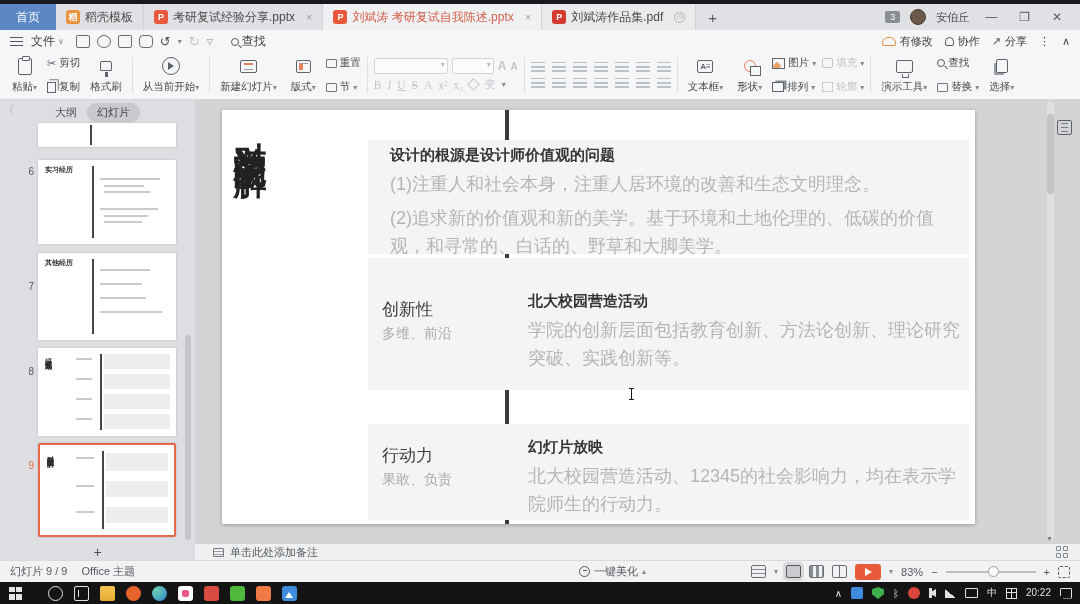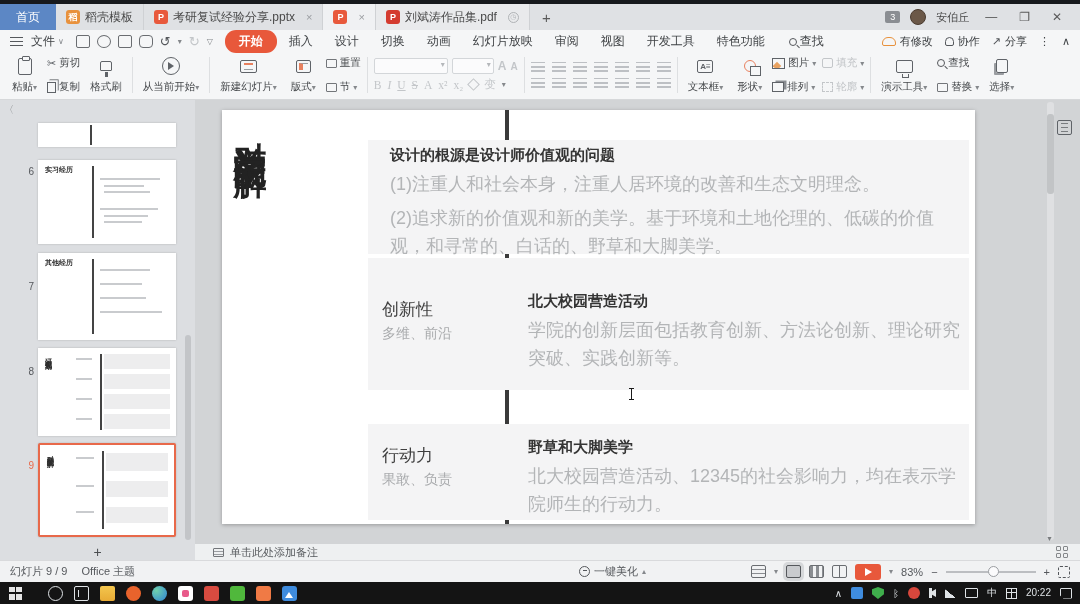--- a/index.html
+++ b/index.html
@@ -212,20 +212,21 @@
       <span class="ticon ticon-docer">稻</span>
       <span>稻壳模板</span>
     </div>
     <div class="tab">
       <span class="ticon ticon-ppt">P</span>
       <span>考研复试经验分享.pptx</span>
       <span class="close-x">×</span>
     </div>
     <div class="tab tab-active">
       <span class="ticon ticon-ppt">P</span>
+      <span>刘斌涛 考研复试自我陈述.pptx</span>
       <span class="close-x">×</span>
     </div>
     <div class="tab tab-pdf">
       <span class="ticon ticon-pdf">P</span>
       <span>刘斌涛作品集.pdf</span>
       <span class="sync-ring">◷</span>
     </div>
     <div class="tab-add">+</div>
     <div class="tabbar-right">
       <span class="badge3">3</span>
@@ -245,32 +246,20 @@
       </span>
     <div class="qa">
       <span class="q"></span>
       <span class="q" style="border-radius:50%"></span>
       <span class="q"></span>
       <span class="q" style="border-radius:4px"></span>
       <span class="undo">↺</span>
         <span class="caret">▾</span>
       <span class="redo">↻</span>
       <span class="caret">▽</span>
-    </div>
-    <div class="mitems">
-      <span class="mitem mitem-active">开始</span>
-      <span class="mitem">插入</span>
-      <span class="mitem">设计</span>
-      <span class="mitem">切换</span>
-      <span class="mitem">动画</span>
-      <span class="mitem">幻灯片放映</span>
-      <span class="mitem">审阅</span>
-      <span class="mitem">视图</span>
-      <span class="mitem">开发工具</span>
-      <span class="mitem">特色功能</span>
     </div>
     <span class="mfind">
         <span class="lens"></span>
         <span>查找</span>
       </span>
     <div class="menubar-right">
       <span class="mr-ic">
           <span class="cloud"></span>
           <span>有修改</span>
         </span>
@@ -447,20 +436,24 @@
           </span>
           <span><span>选择</span><span class="cv">▾</span></span>
         </div>
     </div>
   </div>
 
   <div class="workspace">
 
     <div class="sidebar">
       <span class="sb-collapse">〈</span>
+      <div class="sb-head">
+        <span>大纲</span>
+        <span class="sb-pill">幻灯片</span>
+      </div>
 
       <div class="thumbbox" style="top:23px;height:24px;">
         <span class="t-vline" style="left:52px;top:2px;bottom:2px;"></span>
       </div>
 
       <span class="tnum" style="top:66px;">6</span>
       <div class="thumbbox" style="top:60px;height:84px;">
         <span class="t-title">实习经历</span>
         <span class="t-vline" style="left:54px;"></span>
         <span class="gline" style="left:62px;top:18px;width:60px;"></span>
@@ -532,21 +525,21 @@
             <p>学院的创新层面包括教育创新、方法论创新、理论研究突破、实践创新等。</p>
           </div>
         </div>
 
         <div class="band band3">
           <div class="b-label">
             <div class="lab">行动力</div>
             <div class="sub">果敢、负责</div>
           </div>
           <div class="b-content">
-            <h4>野草和大脚美学</h4>
+            <h4>幻灯片放映</h4>
             <p>北大校园营造活动、12345的社会影响力，均在表示学院师生的行动力。</p>
           </div>
         </div>
       </div>
 
       <div class="ibeam">
           <i></i>
         </div>
       <span class="cv-arrow" style="top:2px;">▲</span>
       <div class="cv-scroll">

